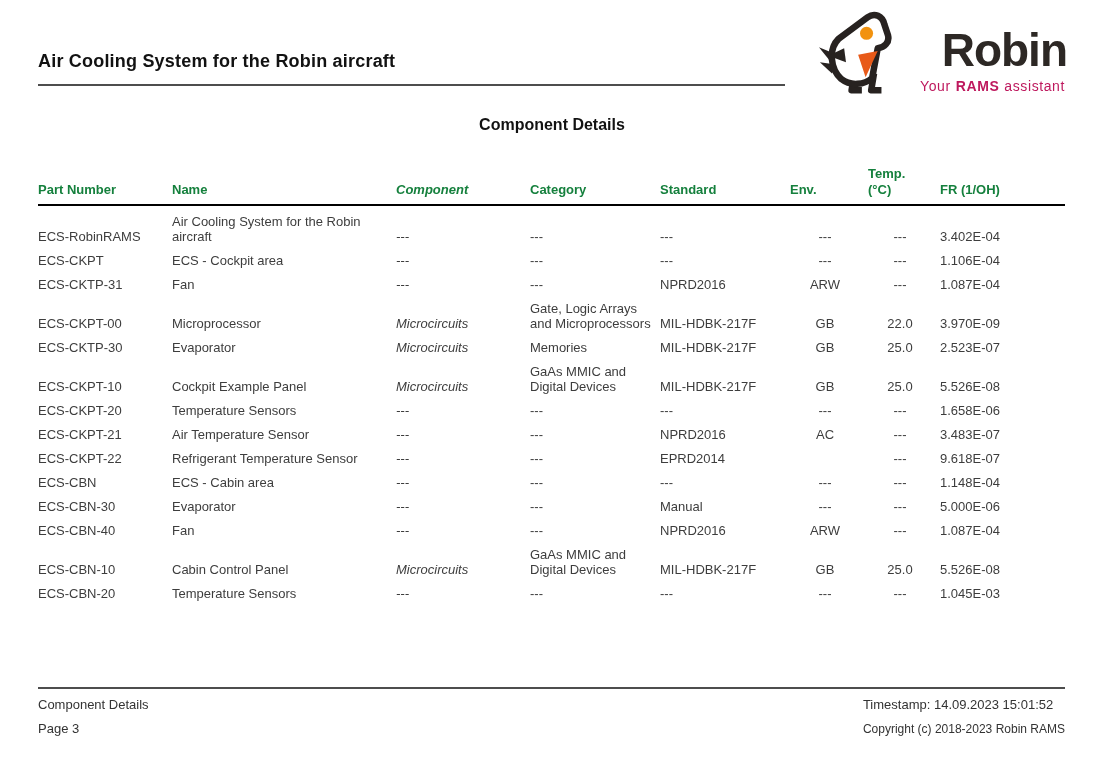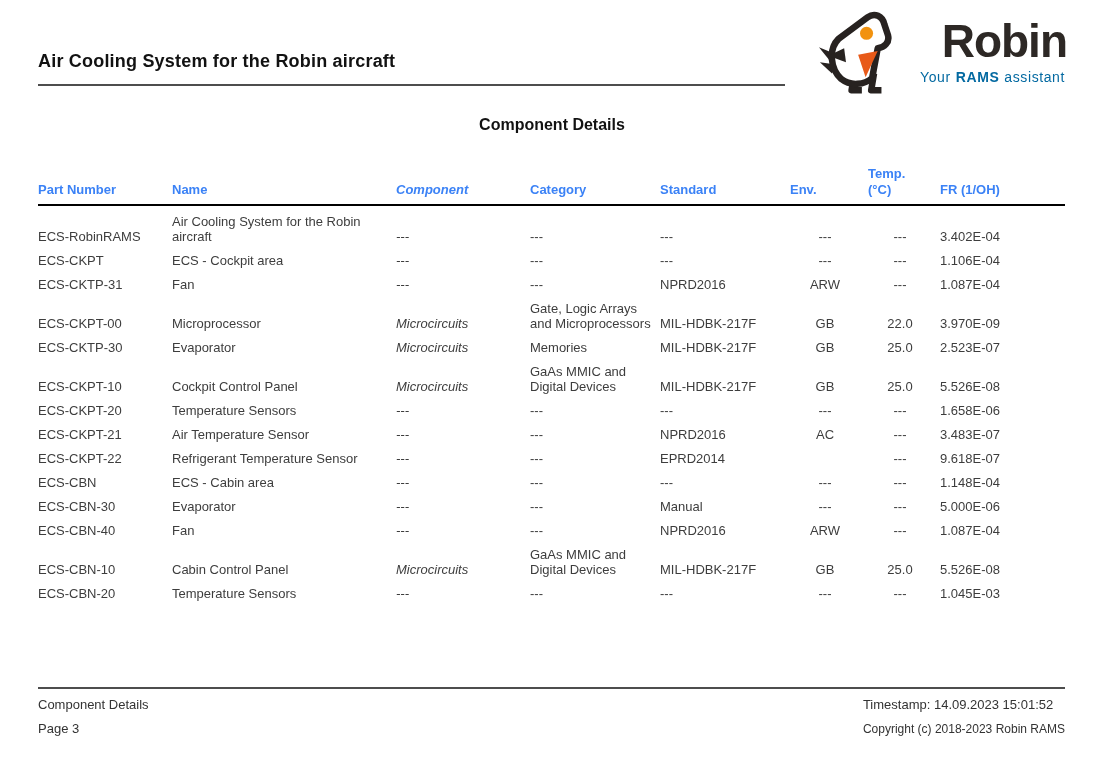--- a/index.html
+++ b/index.html
@@ -33,37 +33,37 @@
     height: 0;
     border-top: 2px solid #4d4d4d;
   }
 
   
   .logo {
     position: absolute;
     top: 6px;
     right: 37px;
     display: flex;
-    align-items: center;
+    align-items: flex-end;
     gap: 14px;
   }
   .bird { width: 92px; height: 84px; margin-top: 4px; }
   .logo-text { display: flex; flex-direction: column; align-items: flex-end; }
   .brand {
     font-size: 46px;
     line-height: 52px;
     font-weight: 800;
     color: #2d2825;
     letter-spacing: -1px;
   }
   .tagline {
     display: flex;
     gap: 5px;
     font-size: 14px;
-    color: #0369a1;
+    color: #be185d;
     letter-spacing: 0.6px;
     margin-top: 2px;
     margin-right: 2px;
   }
   .tagline .bold { font-weight: 800; }
 
   
   .section-heading {
     position: absolute;
     top: 116px;
@@ -81,21 +81,21 @@
     left: 38px;
     top: 166px;
     width: 1027px;
     border-collapse: collapse;
     table-layout: fixed;
     font-size: 13px;
     color: #3d3d3d;
   }
   table.components th {
     font-weight: 800;
-    color: #3b82f6;
+    color: #15803d;
     text-align: left;
     vertical-align: bottom;
     border-bottom: 2px solid #000000;
     padding: 0 8px 6px 0;
     line-height: 16px;
   }
   table.components td {
     vertical-align: bottom;
     padding: 4px 8px 5px 0;
     line-height: 15px;
@@ -230,21 +230,21 @@
           <td class="col-name">Evaporator</td>
           <td class="col-component">Microcircuits</td>
           <td class="col-category">Memories</td>
           <td class="col-standard">MIL-HDBK-217F</td>
           <td class="col-env">GB</td>
           <td class="col-temp">25.0</td>
           <td class="col-fr">2.523E-07</td>
         </tr>
         <tr>
           <td class="col-part">ECS-CKPT-10</td>
-          <td class="col-name">Cockpit Control Panel</td>
+          <td class="col-name">Cockpit Example Panel</td>
           <td class="col-component">Microcircuits</td>
           <td class="col-category">GaAs MMIC and Digital Devices</td>
           <td class="col-standard">MIL-HDBK-217F</td>
           <td class="col-env">GB</td>
           <td class="col-temp">25.0</td>
           <td class="col-fr">5.526E-08</td>
         </tr>
         <tr>
           <td class="col-part">ECS-CKPT-20</td>
           <td class="col-name">Temperature Sensors</td>

